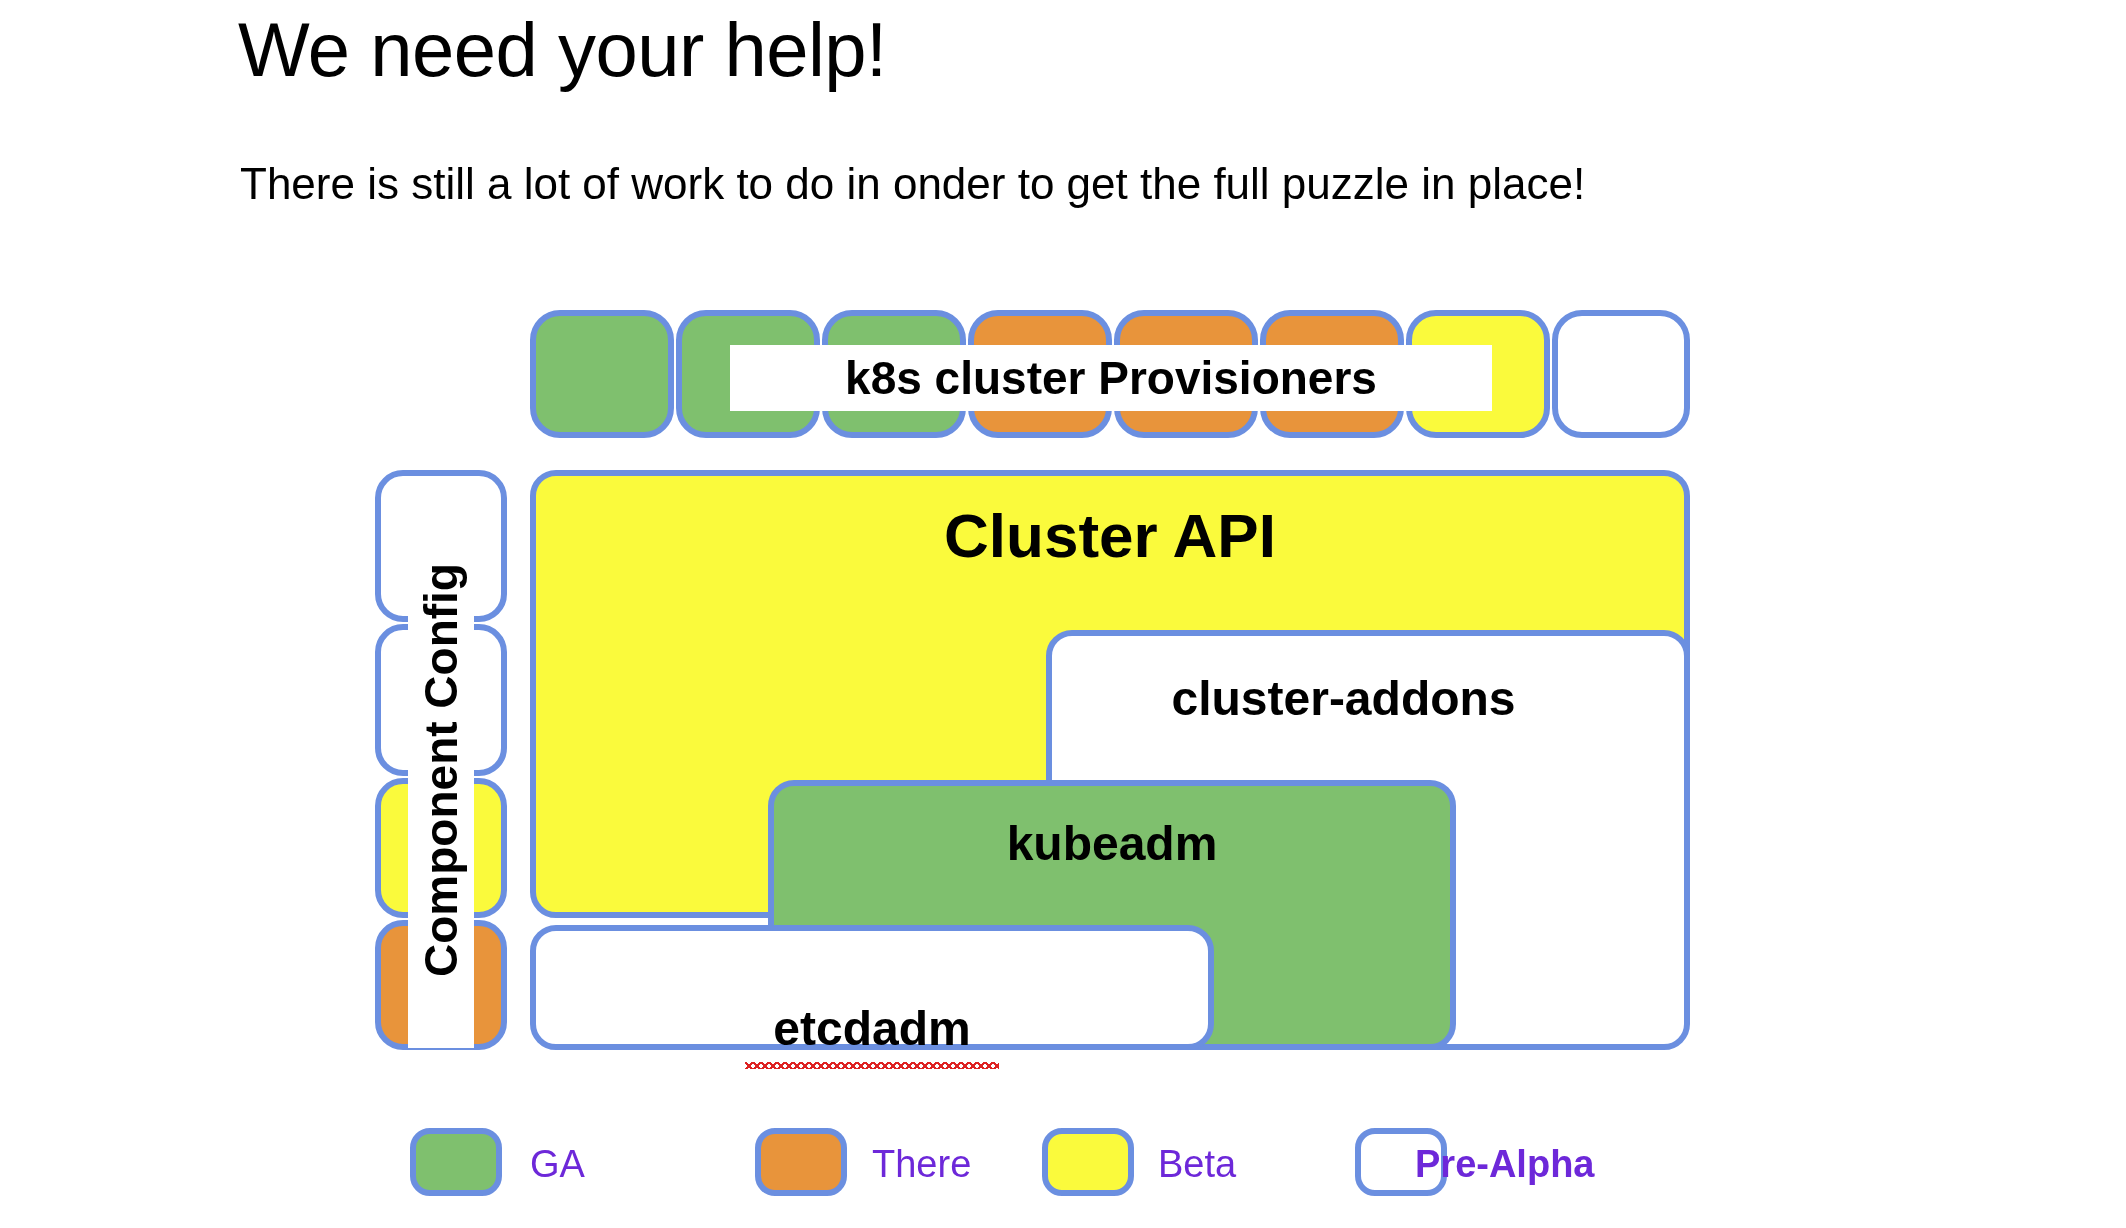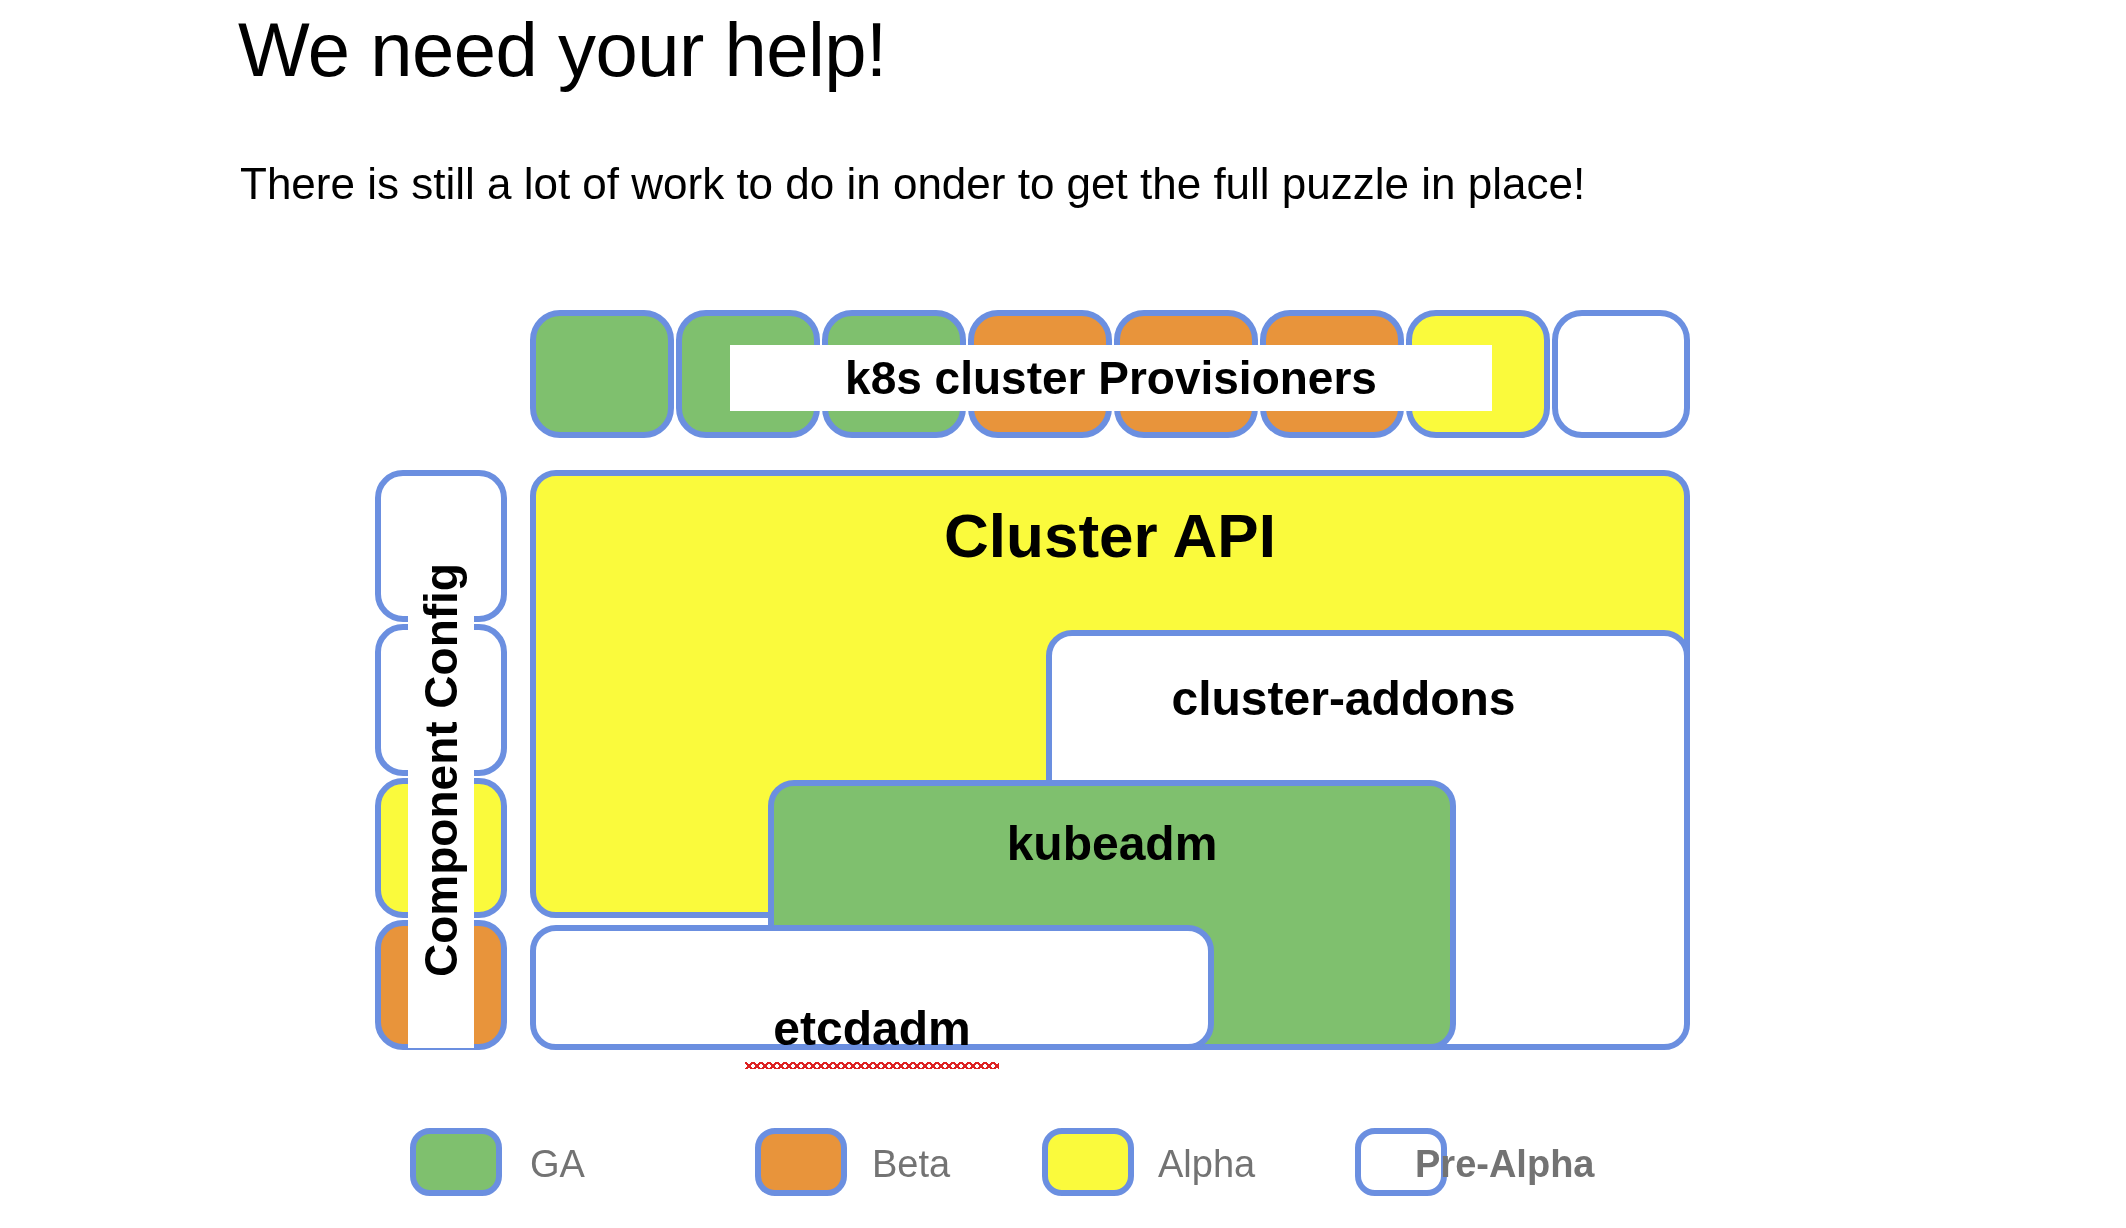--- a/index.html
+++ b/index.html
@@ -206,21 +206,21 @@
     width: 92px;
     height: 68px;
     border-radius: 20px;
   }
   .legend-text {
     position: absolute;
     top: 1143px;
     font-size: 38px;
     font-weight: 400;
     white-space: nowrap;
-    color: #737373;
+    color: #6d28d9;
   }
 </style>
 </head>
 <body>
 
 <div id="slide">
 
   <div id="page-title">We need your help!</div>
 
   <div id="page-subtitle">There is still a lot of work to do in onder to get the full puzzle in place!</div>
@@ -269,22 +269,22 @@
       <span class="squiggle">etcdadm</span>
     </div>
   </div>
 
   <div id="legend">
 
     <div class="node legend-swatch" style="left: 410px; background: rgb(127, 192, 110);"></div>
     <div class="legend-text" style="left: 530px;">GA</div>
 
     <div class="node legend-swatch" style="left: 755px; background: rgb(232, 148, 59);"></div>
-    <div class="legend-text" style="left: 872px;">Beta</div>
+    <div class="legend-text" style="left: 872px;">There</div>
 
     <div class="node legend-swatch" style="left: 1042px; background: rgb(250, 250, 60);"></div>
-    <div class="legend-text" style="left: 1158px;">Alpha</div>
+    <div class="legend-text" style="left: 1158px;">Beta</div>
 
     <div class="node legend-swatch" style="left: 1355px; background: rgb(255, 255, 255);"></div>
     <div class="legend-text" style="left: 1415px; font-weight: bold;">Pre-Alpha</div>
   </div>
 
 </div>
 
 </body></html>

